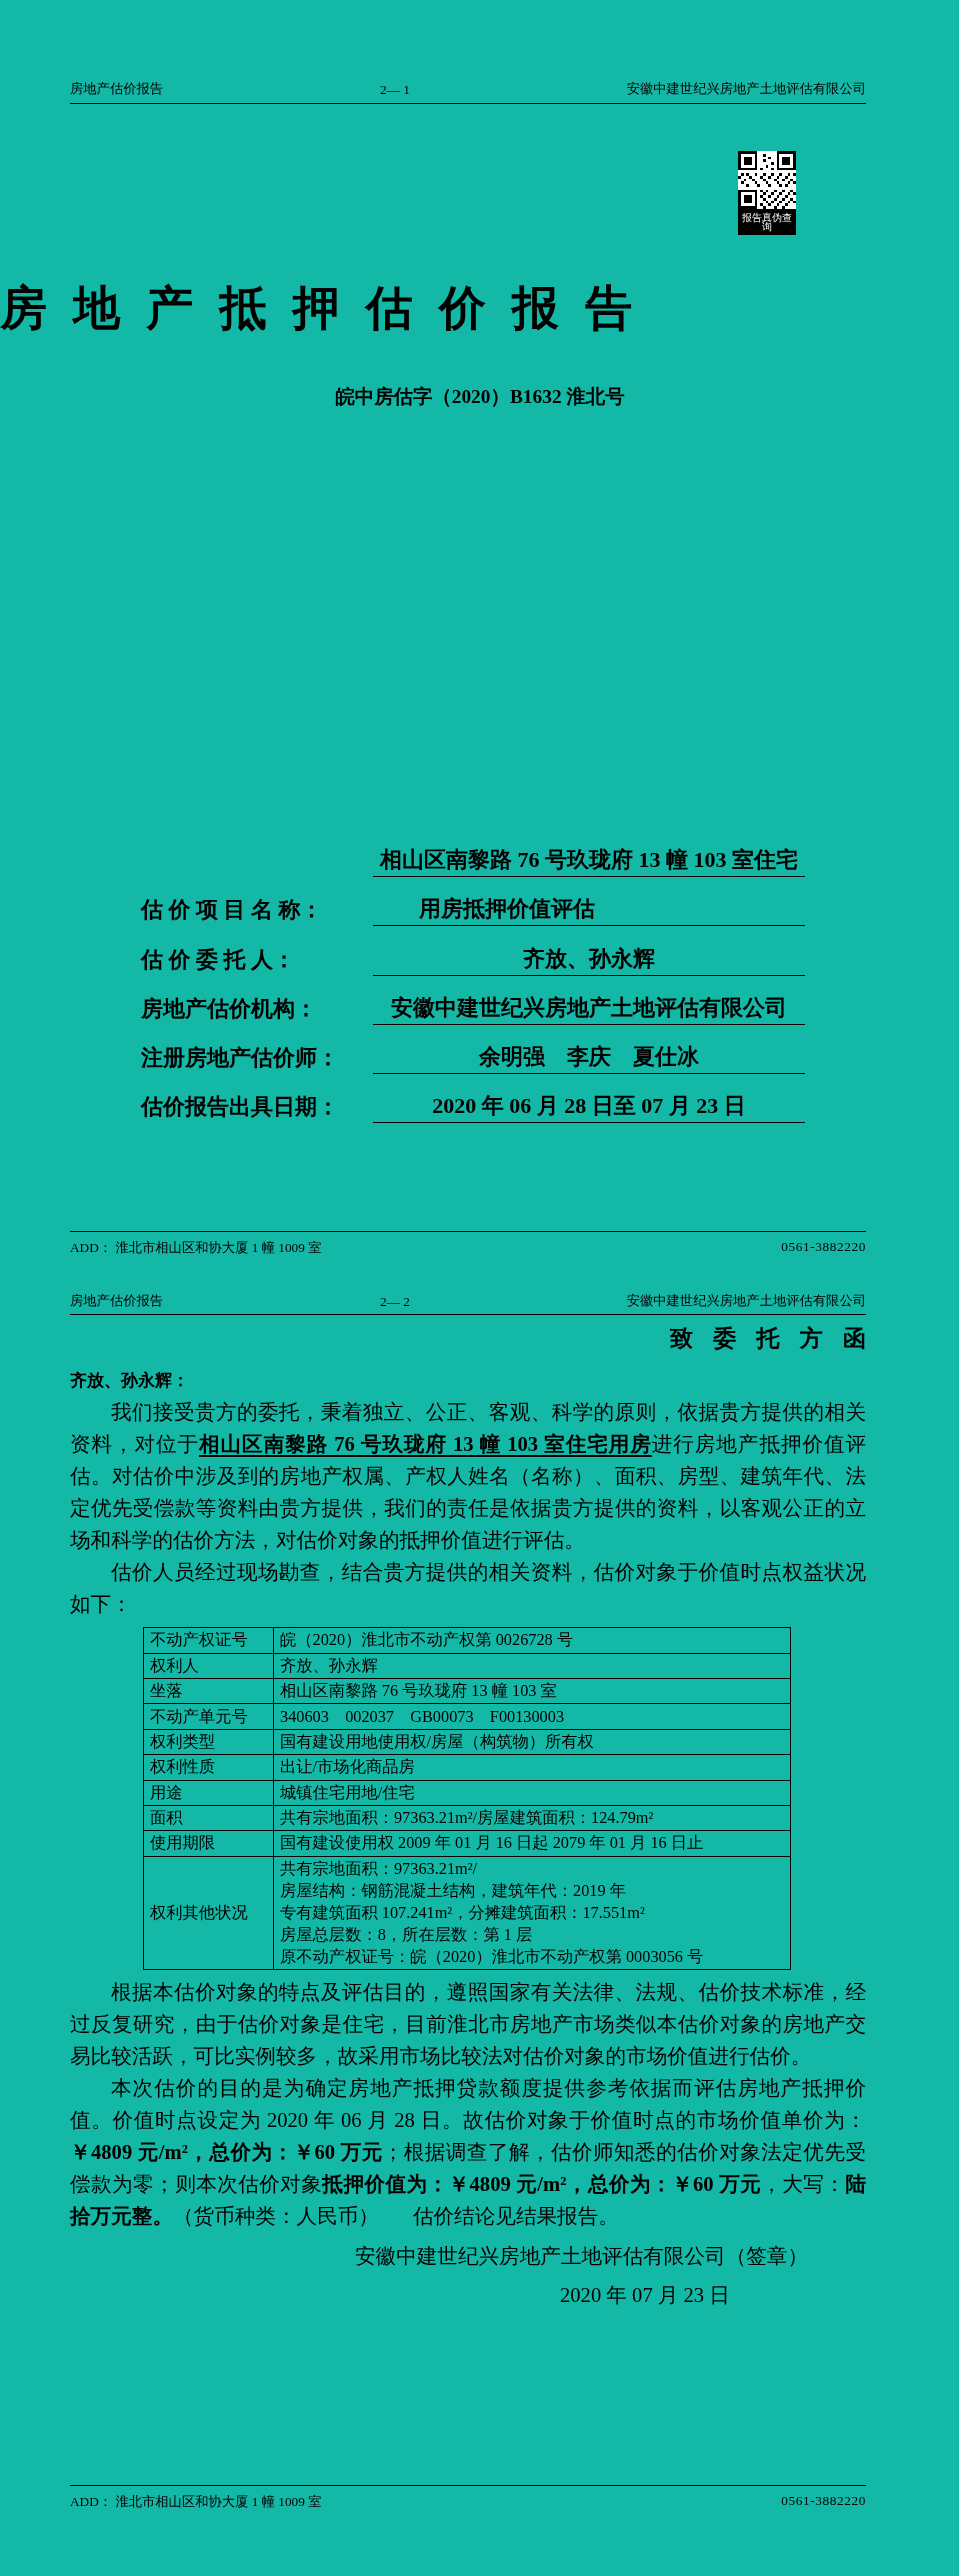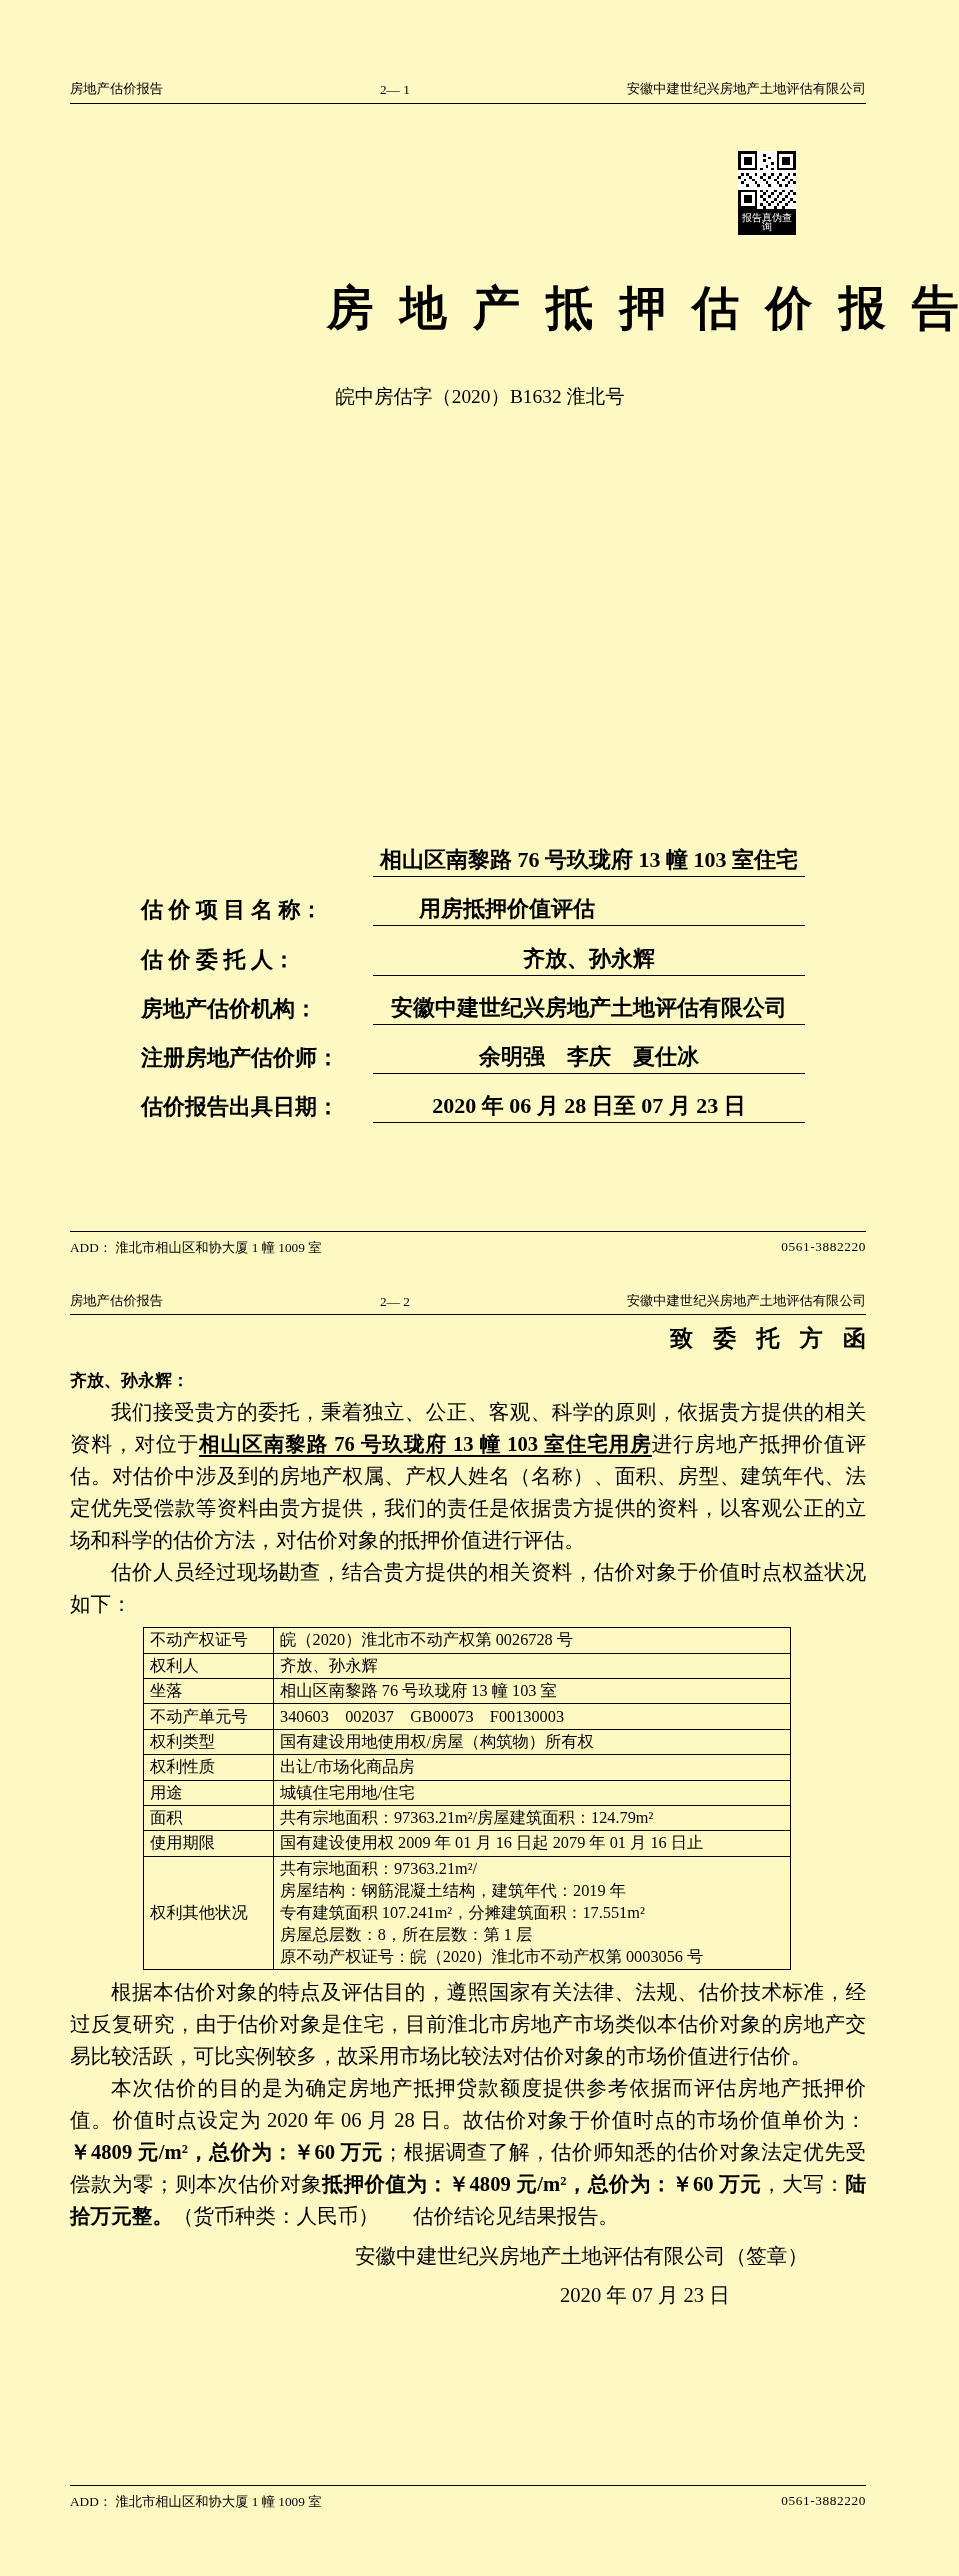--- a/index.html
+++ b/index.html
@@ -1,21 +1,21 @@
 <!DOCTYPE html>
 <html style="font-size:9.7px"><head>
 <meta charset="utf-8">
 <style>
   * { margin:0; padding:0; box-sizing:border-box; }
   html,body { background:#fff; }
   body {
     width:960px; height:2576px; color:#000;
     font-family:"Liberation Serif","DejaVu Serif",serif;
   }
-  .page { position:relative; width:960px; height:1288px; overflow:hidden; background:#fef9c3; }
+  .page { position:relative; width:960px; height:1288px; overflow:hidden; background:#14b8a6; }
 
   
   .hdr {
     position:absolute; left:70px; right:94px;
     display:flex; justify-content:space-between; align-items:flex-end;
     font-size:13.3px; padding-bottom:4.8px; border-bottom:1.2px solid #000;
   }
   .page1 .hdr { top:80px; }
   .page2 .hdr { top:3.6px; }
   .pg-footer {
@@ -32,26 +32,26 @@
   .qr-code { display:block; width:58px; height:58px; }
   .qr-label {
     background:#000; color:#fff; font-size:10px; line-height:9px;
     text-align:center; padding:3.6px 0 4.2px;
     font-family:"Liberation Sans","DejaVu Sans",sans-serif;
   }
 
   
   .main-title {
     position:absolute; top:277px; left:0; width:100%;
-    text-align:right; font-size:47px; font-weight:bold;
+    text-align:left; font-size:47px; font-weight:bold;
     letter-spacing:1.2px; word-spacing:12px; white-space:nowrap;
   }
   .report-no {
     position:absolute; top:383px; left:0; width:100%;
-    text-align:center; font-size:19.4px; font-weight:normal;
+    text-align:center; font-size:19.4px; font-weight:bold;
   }
   .form { position:absolute; top:844px; left:126px; font-size:22px; font-weight:bold; }
   .form-row { display:flex; align-items:flex-end; margin-bottom:16.3px; }
   .form-label { width:232px; flex-shrink:0; line-height:32px;margin-left:15px; }
   .form-value { width:432px; border-bottom:1.8px solid #000; text-align:center; line-height:32px; }
   .form-value.line2 { margin-top:16.3px; text-align:left; padding-left:46px; }
 
   
   .p2-content { position:absolute; top:35px; left:70px; width:796px; }
   .letter-title { text-align:right; font-size:23px; font-weight:bold; word-spacing:14.5px; margin-bottom:12px; }

